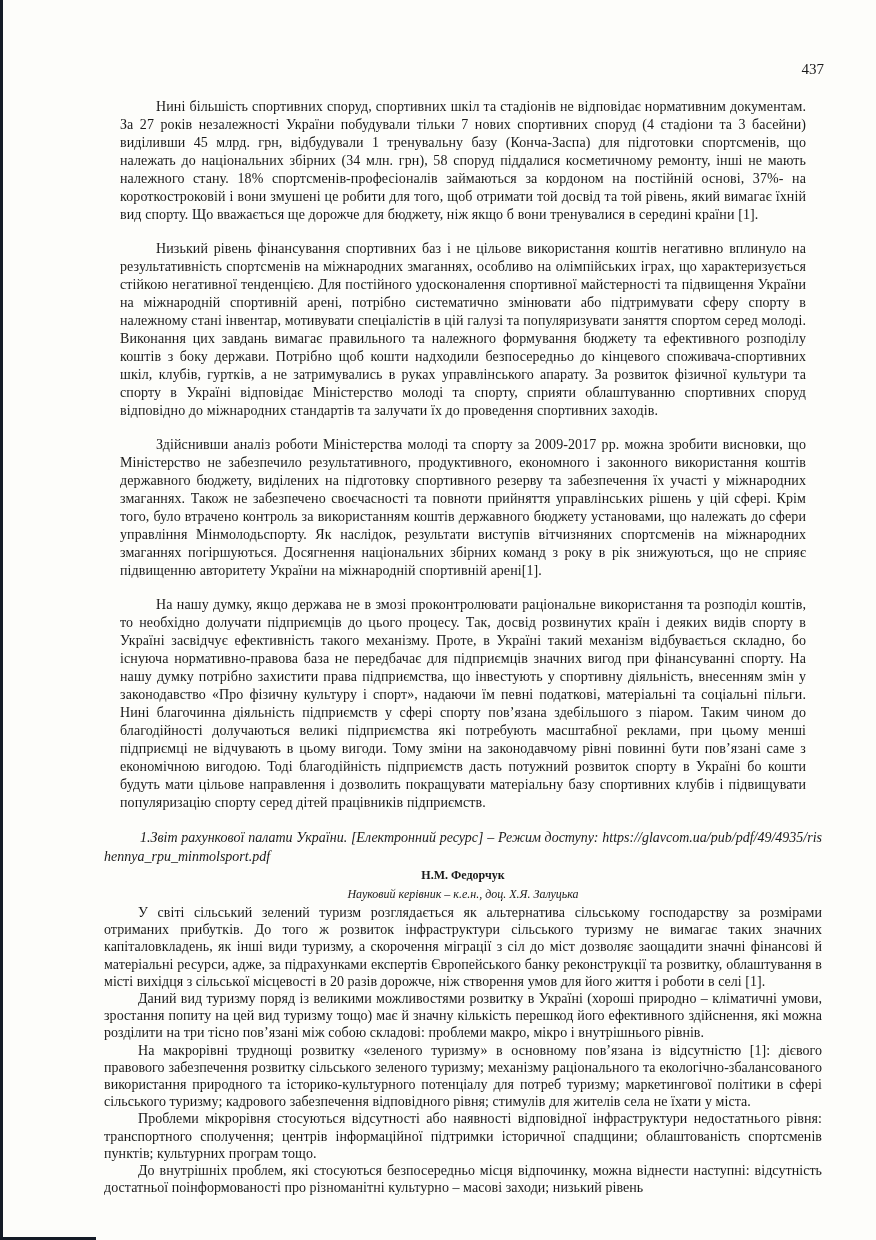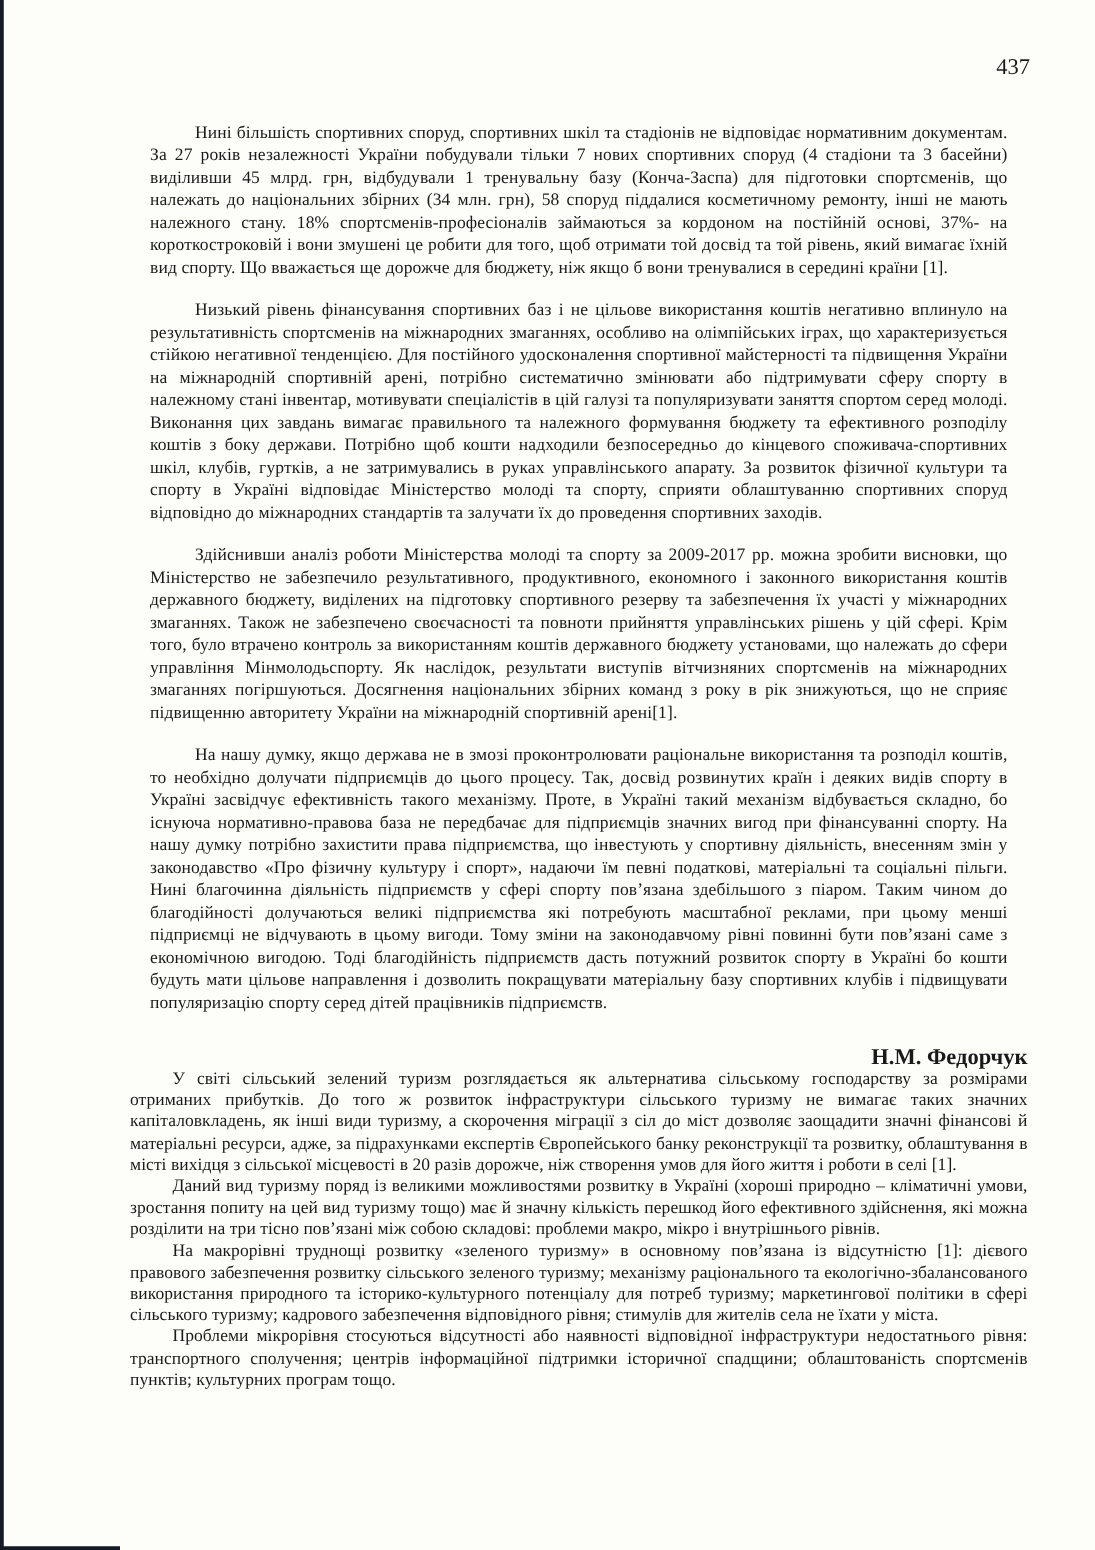--- a/index.html
+++ b/index.html
@@ -21,23 +21,23 @@
     background: #141b26;
   }
   .scan-edge-bottom {
     position: absolute;
     left: 0; bottom: 0;
     width: 96px; height: 3px;
     background: #141b26;
   }
   .page-number {
     position: absolute;
-    top: 44px;
+    top: 60px;
     right: 52px;
-    font-size: 18px;
+    font-size: 15px;
     line-height: 18px;
   }
   .content {
     position: absolute;
     left: 104px;
     top: 82px;
     width: 718px;
   }
   .par {
     margin: 16px;
@@ -50,23 +50,22 @@
   .reference {
     margin: 14px 0 0 0;
     text-align: justify;
     text-indent: 36px;
     font-style: italic;
     font-size: 14px;
     line-height: 19px;
     word-break: break-all;
   }
   .author-block {
-    margin-top: 24px;
-    text-align: right;
-    font-size: 18px;
+    text-align: center;
+    font-size: 12px;
     line-height: 19px;
   }
   .author-name { font-weight: bold; }
   .author-supervisor { font-style: italic; }
   .article-title {
     margin: 14px 0 12px 0;
     text-align: center;
     font-weight: bold;
     font-size: 14.5px;
     line-height: 19px;
@@ -89,25 +88,28 @@
 
   <div class="page-number">437</div>
 
   <div class="content">
 
     <p class="par">Нині більшість спортивних споруд, спортивних шкіл та стадіонів не відповідає нормативним документам. За 27 років незалежності України побудували тільки 7 нових  спортивних споруд (4 стадіони та 3 басейни) виділивши 45 млрд. грн, відбудували 1 тренувальну базу (Конча-Заспа) для підготовки спортсменів, що належать до національних збірних (34 млн. грн), 58 споруд піддалися косметичному ремонту, інші не мають належного стану. 18% спортсменів-професіоналів займаються за кордоном на постійній основі, 37%- на короткостроковій і вони змушені це робити для того, щоб отримати той досвід та той рівень, який вимагає їхній вид спорту. Що вважається ще дорожче для бюджету, ніж якщо б вони тренувалися в середині країни [1].</p>
     <p class="par">Низький рівень фінансування спортивних баз і не цільове використання коштів негативно вплинуло на результативність спортсменів на міжнародних змаганнях, особливо на олімпійських іграх, що характеризується стійкою негативної тенденцією. Для постійного удосконалення спортивної майстерності та підвищення України на міжнародній спортивній арені, потрібно систематично змінювати або підтримувати сферу спорту в належному стані інвентар, мотивувати спеціалістів в цій галузі та популяризувати заняття спортом серед молоді. Виконання цих завдань вимагає правильного та належного формування бюджету та ефективного розподілу коштів з боку держави. Потрібно щоб кошти надходили безпосередньо до кінцевого споживача-спортивних шкіл, клубів, гуртків, а не затримувались в руках управлінського апарату. За розвиток фізичної культури та спорту в Україні відповідає Міністерство молоді та спорту, сприяти облаштуванню спортивних споруд відповідно до міжнародних стандартів та залучати їх до проведення спортивних заходів.</p>
     <p class="par">Здійснивши аналіз роботи Міністерства молоді та спорту за 2009-2017 рр. можна зробити висновки, що Міністерство не забезпечило результативного, продуктивного, економного і законного використання коштів державного бюджету, виділених на підготовку спортивного резерву та забезпечення їх участі у міжнародних змаганнях. Також не забезпечено своєчасності та повноти прийняття управлінських рішень у цій сфері. Крім того, було втрачено контроль за використанням коштів державного бюджету установами, що належать до сфери управління Мінмолодьспорту. Як наслідок, результати виступів вітчизняних спортсменів на міжнародних змаганнях погіршуються. Досягнення національних збірних команд з року в рік знижуються, що не сприяє підвищенню авторитету України на міжнародній спортивній арені[1].</p>
     <p class="par">На нашу думку, якщо держава не в змозі проконтролювати раціональне використання та розподіл коштів, то необхідно долучати підприємців до цього процесу. Так, досвід розвинутих країн і деяких видів спорту в Україні засвідчує ефективність такого механізму. Проте, в Україні такий механізм відбувається складно, бо існуюча нормативно-правова база не передбачає для підприємців значних вигод при фінансуванні спорту.  На нашу думку потрібно захистити права підприємства, що інвестують у спортивну діяльність, внесенням змін у законодавство «Про фізичну культуру і спорт», надаючи їм певні податкові, матеріальні та соціальні пільги. Нині благочинна діяльність підприємств у сфері спорту пов’язана здебільшого з  піаром. Таким чином до благодійності долучаються великі підприємства які потребують масштабної реклами, при цьому менші підприємці не відчувають в цьому вигоди. Тому зміни на законодавчому рівні повинні бути пов’язані саме з економічною вигодою. Тоді благодійність підприємств дасть потужний розвиток спорту в Україні бо кошти будуть мати цільове направлення і дозволить покращувати матеріальну базу спортивних клубів і підвищувати популяризацію спорту  серед дітей працівників підприємств.</p>
 
+    <p class="reference"><span>1.Звіт рахункової палати України. [Електронний ресурс] – Режим доступу:</span> <span>https://glavcom.ua/pub/pdf/49/4935/rishennya_rpu_minmolsport.pdf</span></p>
 
     <div class="author-block">
       <div class="author-name">Н.М. Федорчук</div>
+      <div class="author-supervisor">Науковий керівник – к.е.н., доц. Х.Я. Залуцька</div>
     </div>
 
 
     <p class="par-a2">У світі сільський зелений туризм розглядається як альтернатива сільському господарству за розмірами отриманих прибутків. До того ж розвиток інфраструктури сільського туризму не вимагає таких значних капіталовкладень, як інші види туризму, а скорочення міграції з сіл до міст дозволяє заощадити значні фінансові й матеріальні ресурси, адже, за підрахунками експертів Європейського банку реконструкції та розвитку, облаштування в місті вихідця з сільської місцевості в 20 разів дорожче, ніж створення умов для його життя і роботи в селі [1].</p>
     <p class="par-a2">Даний вид туризму поряд із великими можливостями розвитку в Україні (хороші природно – кліматичні умови, зростання попиту на цей вид туризму тощо) має й значну кількість перешкод його ефективного здійснення, які можна розділити на три тісно пов’язані між собою складові: проблеми макро, мікро і внутрішнього  рівнів.</p>
     <p class="par-a2">На макрорівні труднощі розвитку «зеленого туризму» в основному пов’язана із відсутністю [1]: дієвого правового забезпечення розвитку сільського зеленого туризму;  механізму раціонального та екологічно-збалансованого використання природного та історико-культурного потенціалу для потреб туризму; маркетингової політики в сфері сільського туризму;  кадрового забезпечення відповідного рівня; стимулів для жителів села не їхати у міста.</p>
     <p class="par-a2">Проблеми мікрорівня стосуються відсутності або наявності відповідної інфраструктури недостатнього рівня: транспортного сполучення; центрів інформаційної підтримки історичної спадщини; облаштованість спортсменів пунктів; культурних програм тощо.</p>
+    <p class="par-a2">До внутрішніх проблем, які стосуються безпосередньо місця відпочинку, можна віднести наступні: відсутність достатньої поінформованості про різноманітні культурно – масові заходи; низький рівень</p>
 
   </div>
 </div>
 
 </body></html>

